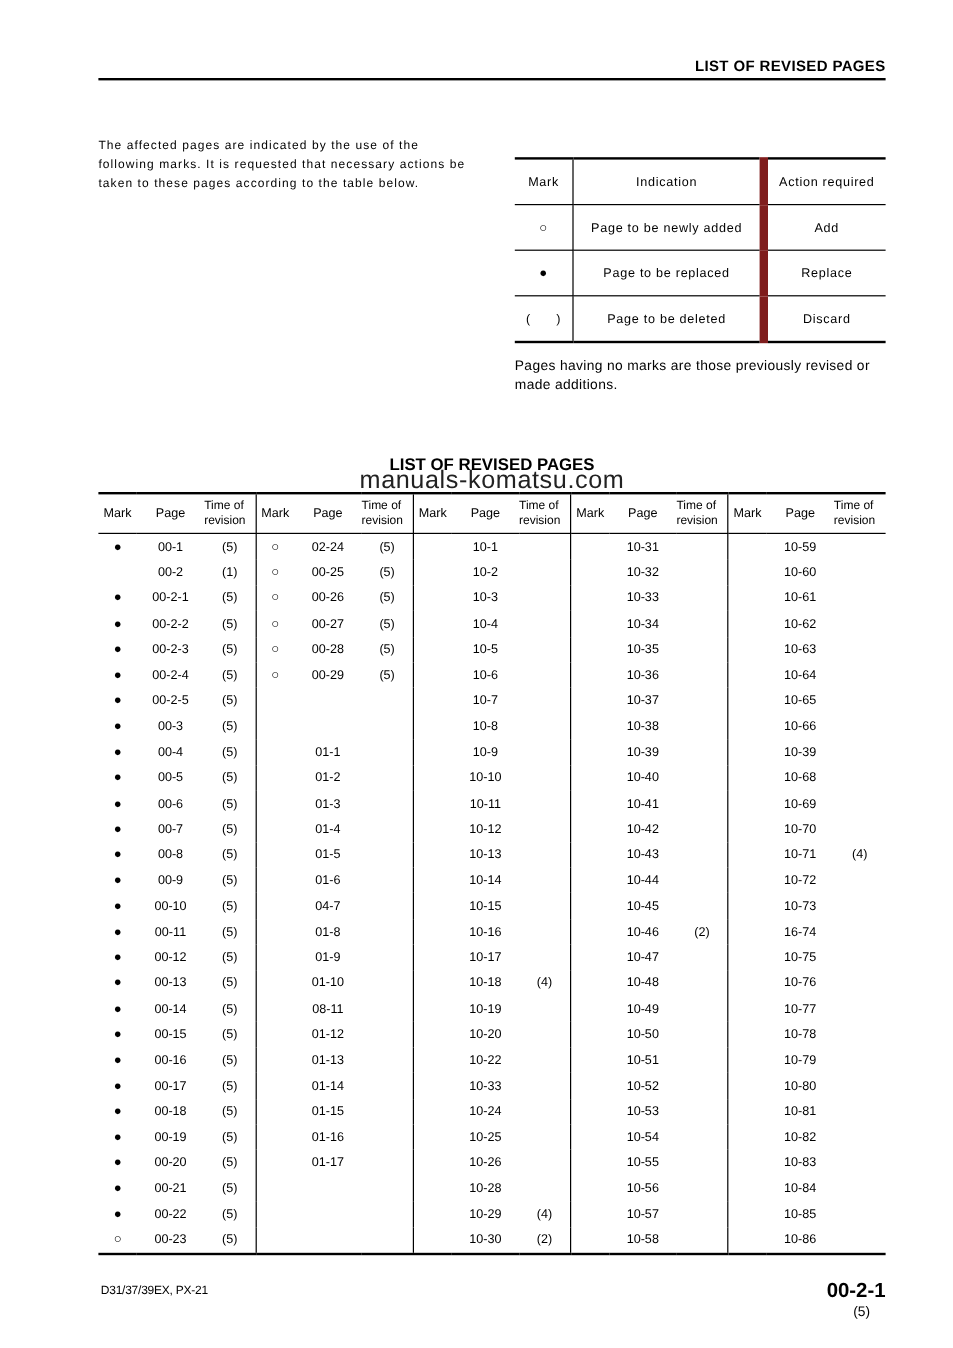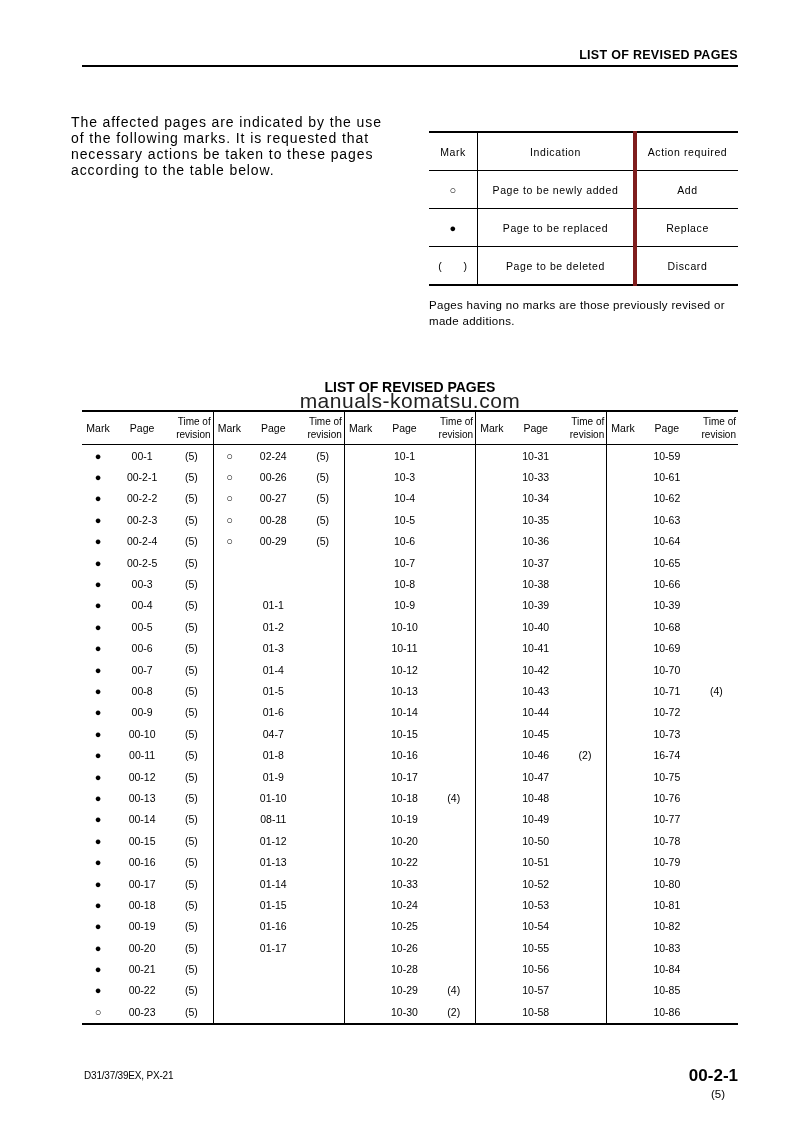--- a/index.html
+++ b/index.html
@@ -1,33 +1,33 @@
 <!DOCTYPE html>
 <html><head>
 <meta charset="utf-8">
 <style>
   html, body { margin:0; padding:0; background:#fff; }
   body { width:794px; height:1123px; position:relative; overflow:hidden;
          font-family:"Liberation Sans", sans-serif; color:#000; }
   .abs { position:absolute; }
   #hdr-title { right:56px; top:48px; font-weight:bold; font-size:12.5px; letter-spacing:0.3px; }
   #hdr-rule { left:82px; top:65px; width:656px; height:2px; background:#000; }
-  #intro { left:71px; top:114px; width:312px; font-size:14px; line-height:16px; letter-spacing:0.9px; }
+  #intro { left:82px; top:114px; width:312px; font-size:10px; line-height:16px; letter-spacing:0.9px; }
   #legend { left:429px; top:131px; width:309px; border-collapse:collapse; font-size:10.5px; letter-spacing:0.6px; }
   #legend td { height:37px; text-align:center; vertical-align:middle; border-bottom:1px solid #000; padding:0; }
   #legend tr:first-child td { border-top:2px solid #000; }
   #legend tr:last-child td { border-bottom:2px solid #000; }
   #legend td.c1 { width:48px; border-right:1px solid #000; }
-  #legend td.c2 { width:155px; border-right:4px solid #7f1d1d; }
+  #legend td.c2 { width:155px; border-right:7px solid #7f1d1d; }
   #note { left:429px; top:297px; width:312px; font-size:11.5px; line-height:16px; letter-spacing:0.3px; }
   #tbl-title { left:82px; width:656px; top:379px; text-align:center; font-weight:bold; font-size:14px; }
   #watermark { left:82px; width:656px; top:389px; text-align:center; font-size:21px; color:#222; letter-spacing:0.5px; }
   #main { left:82px; top:410px; width:656px; border-collapse:collapse; font-size:10.5px; table-layout:fixed; }
   #main th { font-weight:normal; height:32px; border-top:2px solid #000; border-bottom:1px solid #000; vertical-align:middle; padding:0; }
-  #main th.tr { font-size:10px; line-height:13px; text-align:right; padding-right:2px; }
+  #main th.tr { font-size:10px; line-height:13px; text-align:left; padding-right:2px; }
   #main td { height:21.4px; padding:0; text-align:center; vertical-align:middle; }
   #main tr:last-child td { border-bottom:2px solid #000; }
   #main .sep { border-right:1px solid #000; }
   #main col.m { width:32px; } #main col.p { width:56px; } #main col.t { width:43px; }
   .mk { font-size:11px; }
   #foot-model { left:84px; top:1070px; font-size:10px; letter-spacing:-0.2px; }
   #foot-page { right:56px; top:1066px; font-weight:bold; font-size:17px; }
   #foot-rev { right:69px; top:1088px; font-size:11.5px; }
 </style>
 </head>
@@ -132,20 +132,37 @@
         <td>10-1</td>
         <td class="sep"></td>
         <td class="mk"></td>
         <td>10-31</td>
         <td class="sep"></td>
         <td class="mk"></td>
         <td>10-59</td>
         <td></td>
       </tr>
       <tr>
+        <td class="mk"></td>
+        <td>00-2</td>
+        <td class="sep">(1)</td>
+        <td class="mk">○</td>
+        <td>00-25</td>
+        <td class="sep">(5)</td>
+        <td class="mk"></td>
+        <td>10-2</td>
+        <td class="sep"></td>
+        <td class="mk"></td>
+        <td>10-32</td>
+        <td class="sep"></td>
+        <td class="mk"></td>
+        <td>10-60</td>
+        <td></td>
+      </tr>
+      <tr>
         <td class="mk">●</td>
         <td>00-2-1</td>
         <td class="sep">(5)</td>
         <td class="mk">○</td>
         <td>00-26</td>
         <td class="sep">(5)</td>
         <td class="mk"></td>
         <td>10-3</td>
         <td class="sep"></td>
         <td class="mk"></td>

